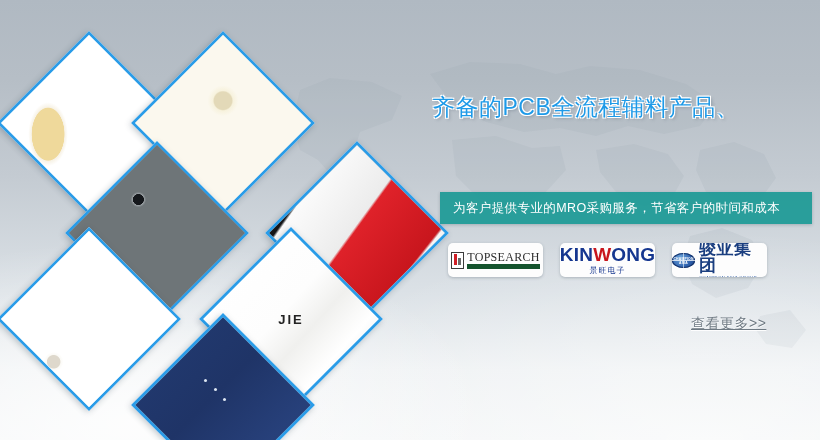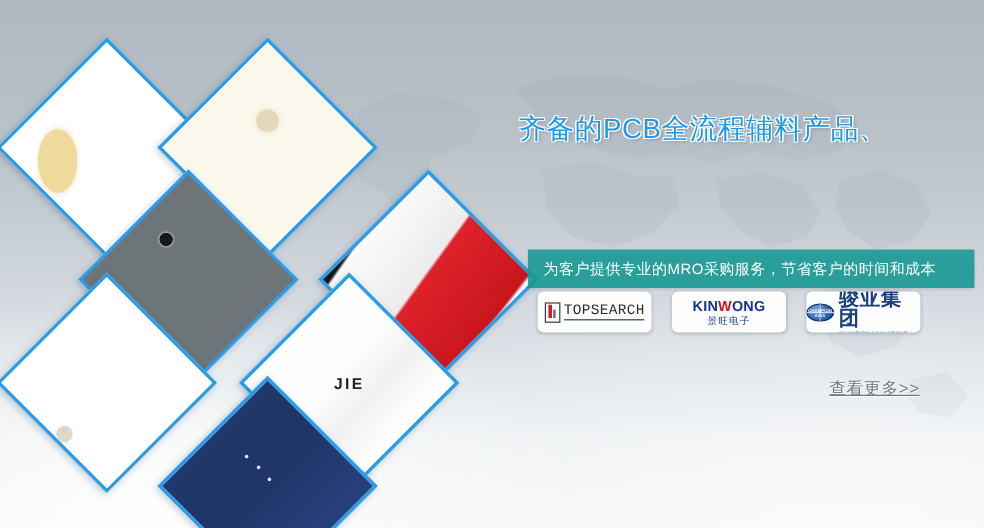--- a/index.html
+++ b/index.html
@@ -121,21 +121,21 @@
     position:absolute;left:432px;top:88px;width:388px;
     font-size:23px;font-weight:400;line-height:39px;color:#1e9ae8;
     letter-spacing:.5px;
     text-shadow:
       1px 1px 0 #ffffff, -1px 1px 0 #ffffff, 1px -1px 0 #ffffff, -1px -1px 0 #ffffff,
       2px 2px 3px rgba(90,105,120,.45);
   }
   .headline .l2{display:block;}
 
   .subbar{
-    position:absolute;left:440px;top:208px;width:372px;height:32px;
+    position:absolute;left:440px;top:192px;width:372px;height:32px;
     background:rgba(18,150,146,.88);
     display:flex;align-items:center;
     box-shadow:0 1px 3px rgba(40,60,70,.25);
   }
   .subbar span{
     color:#ffffff;font-size:12.5px;letter-spacing:.4px;padding-left:13px;
     white-space:nowrap;
   }
 
   
@@ -155,29 +155,29 @@
     width:11px;height:15px;border:1.4px solid #3b3b3b;background:#fff;
     position:relative;flex:none;
   }
   .lg-top .mark:before{
     content:"";position:absolute;left:2px;top:1.5px;width:3px;height:10.5px;background:#cf1f26;
   }
   .lg-top .mark:after{
     content:"";position:absolute;left:6px;top:5px;width:2.5px;height:7px;background:#6a6a6a;
   }
   .lg-top .txt{
-    font-family:Liberation Mono, monospace;
+    font-family:Liberation Serif, serif;
     font-size:12px;color:#2c2c2c;letter-spacing:.3px;
-    border-bottom:1px solid #14532d;line-height:13px;
+    border-bottom:5px solid #14532d;line-height:13px;
   }
 
   
   .lg-kin{text-align:center;line-height:1;}
   .lg-kin .en{
-    font-size:12px;font-weight:700;color:#15368f;letter-spacing:.2px;
+    font-size:19px;font-weight:700;color:#15368f;letter-spacing:.2px;
     font-family:"Liberation Sans",sans-serif;
   }
   .lg-kin .en b{color:#c8161d;font-weight:700;}
   .lg-kin .cn{font-size:8px;color:#15368f;margin-top:3px;letter-spacing:1px;}
 
   
   .lg-cha{display:flex;align-items:center;gap:4px;}
   .lg-cha .globe{
     width:23px;height:15px;border-radius:50%;flex:none;
     background:radial-gradient(circle at 36% 32%, #6fa7dc 0%, #2f63b0 55%, #1b3f80 100%);

